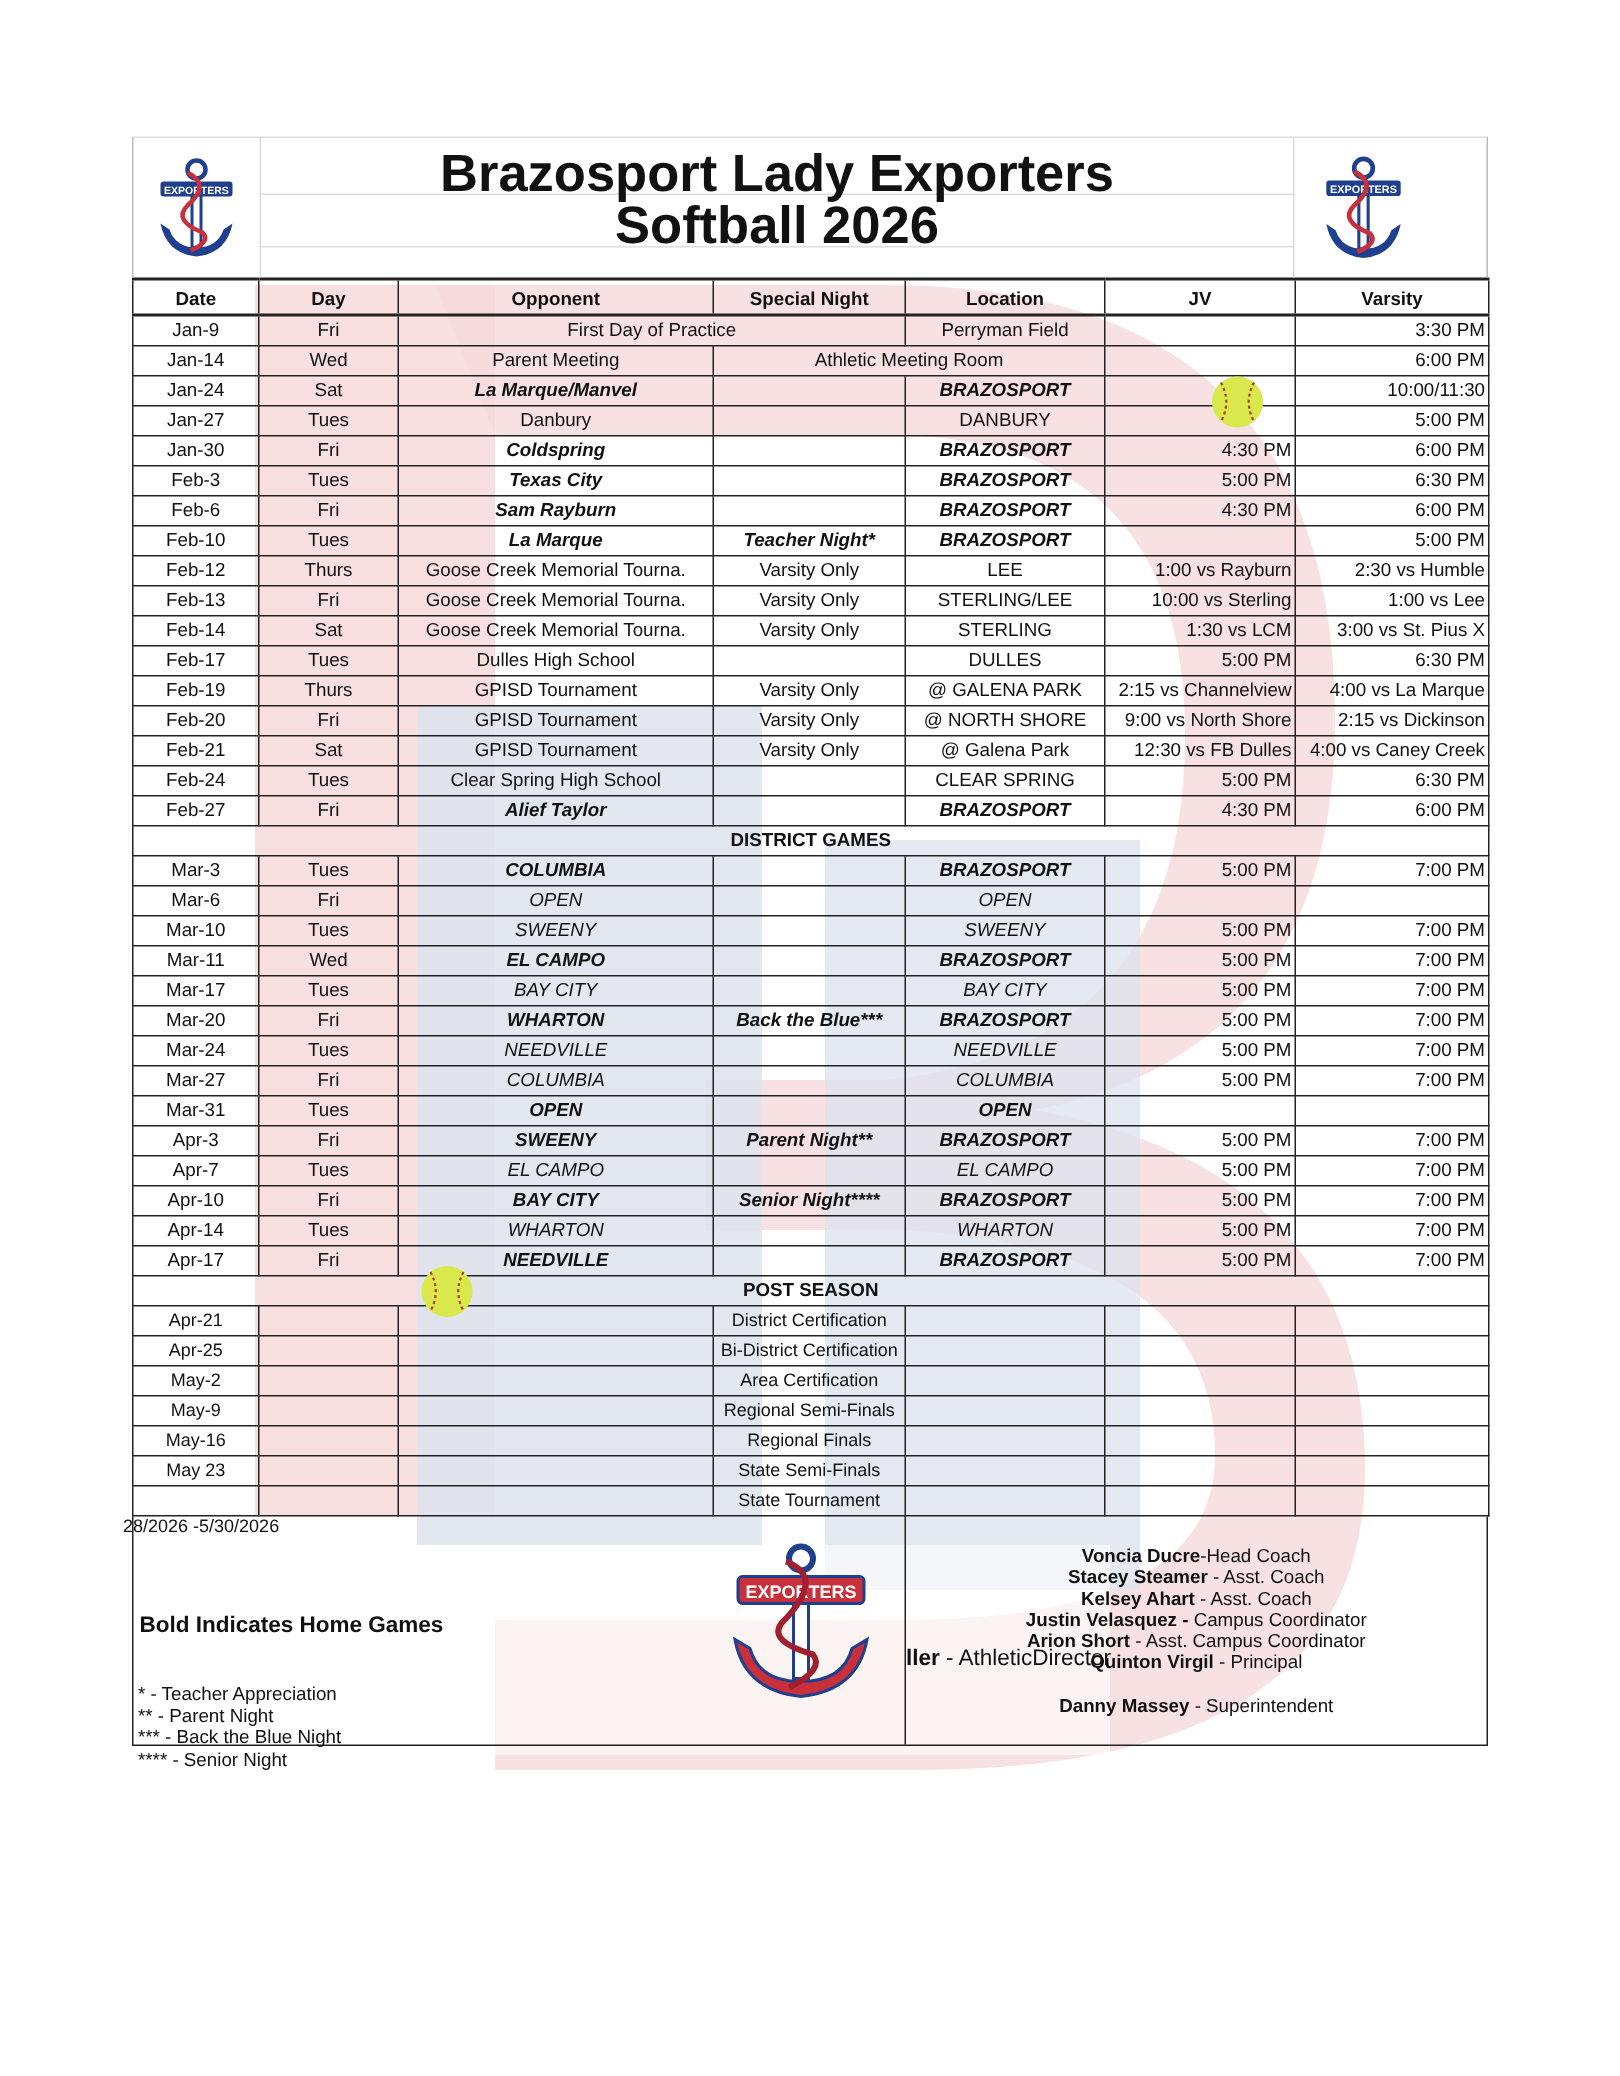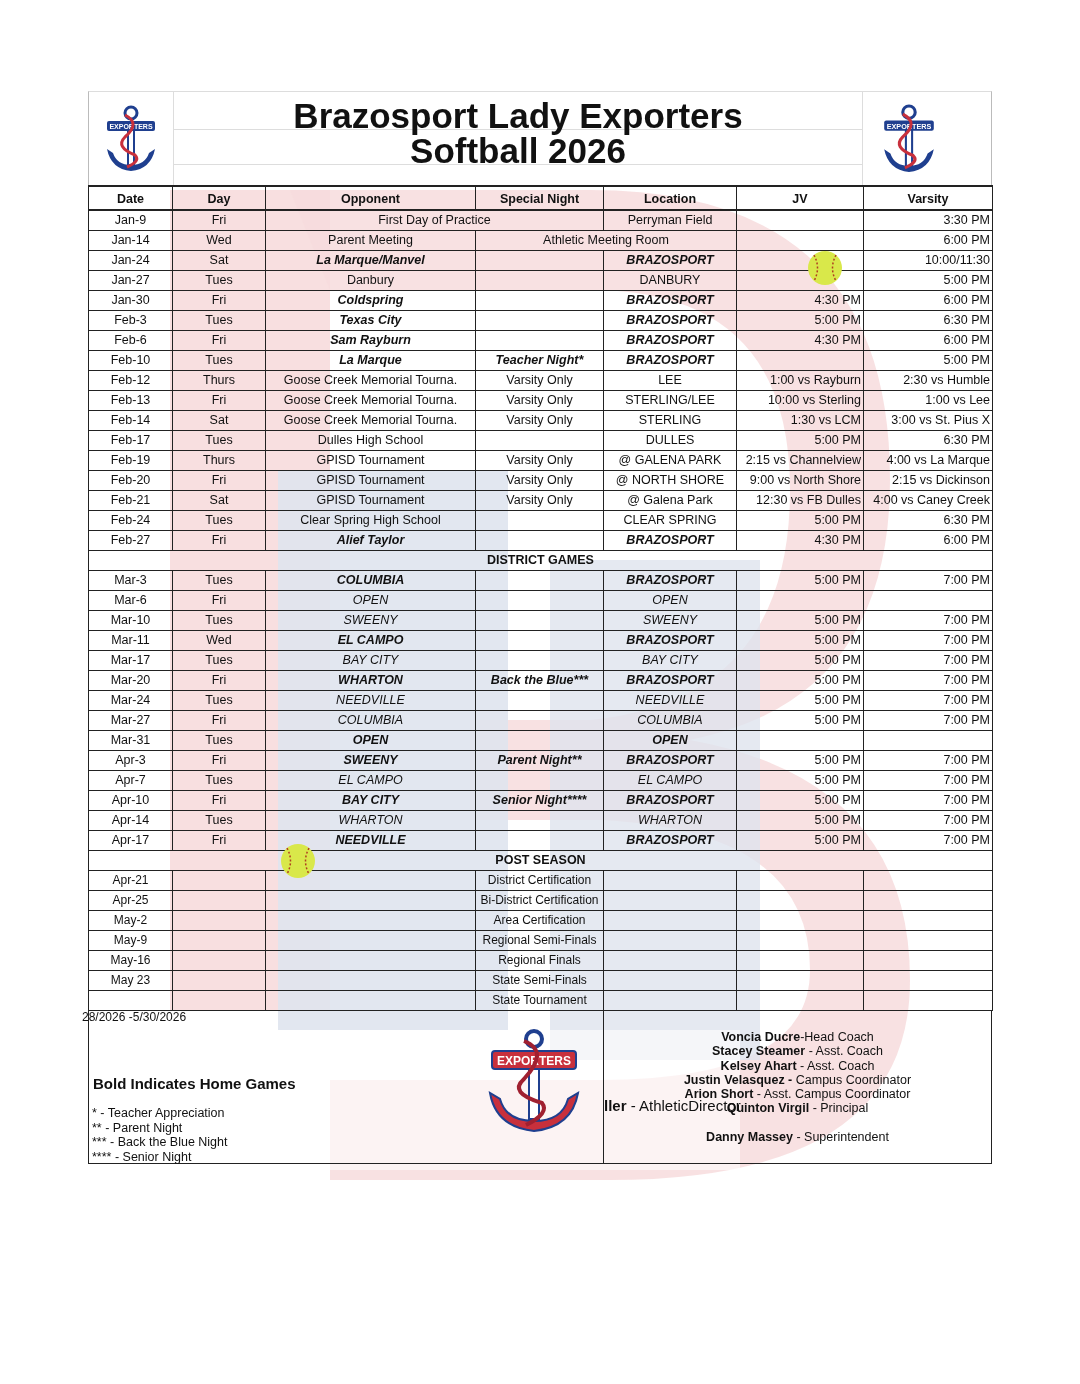--- a/index.html
+++ b/index.html
@@ -18,21 +18,21 @@
   .c { text-align:center; }
   .r { text-align:right; }
   .b { font-weight:bold;font-style:italic; }
   .i { font-style:italic; }
   .section td { text-align:center; font-weight:bold; }
   .post td { font-size:12px; }
   .footer { position:relative; height:152px; border:1px solid #222; border-top:none; display:flex; }
   .footer-left { width:514px; position:relative; border-right:1px solid #222; }
   .footer-right { flex:1; position:relative; }
   .bold-note { position:absolute; left:4px; top:64px; font-weight:bold; font-size:15px; }
-  .legend { position:absolute; left:3px; top:95px; font-size:12.5px; line-height:14.5px; }
+  .legend { position:absolute; left:3px; top:111px; font-size:12.5px; line-height:14.5px; }
   .staff { position:absolute; left:0; right:0; top:2px; text-align:center; font-size:12.5px; line-height:14.3px;margin-top:17px; }
   .staff .nm { font-weight:bold; }
   .ad { position:absolute; left:0; top:86px; font-size:15px; }
   .ball { position:absolute; z-index:2; }
   .daterange { position:absolute; z-index:2; font-size:12px; }
 </style>
 </head>
 <body>
 
 <svg class="watermark" viewBox="0 0 760 1010">

